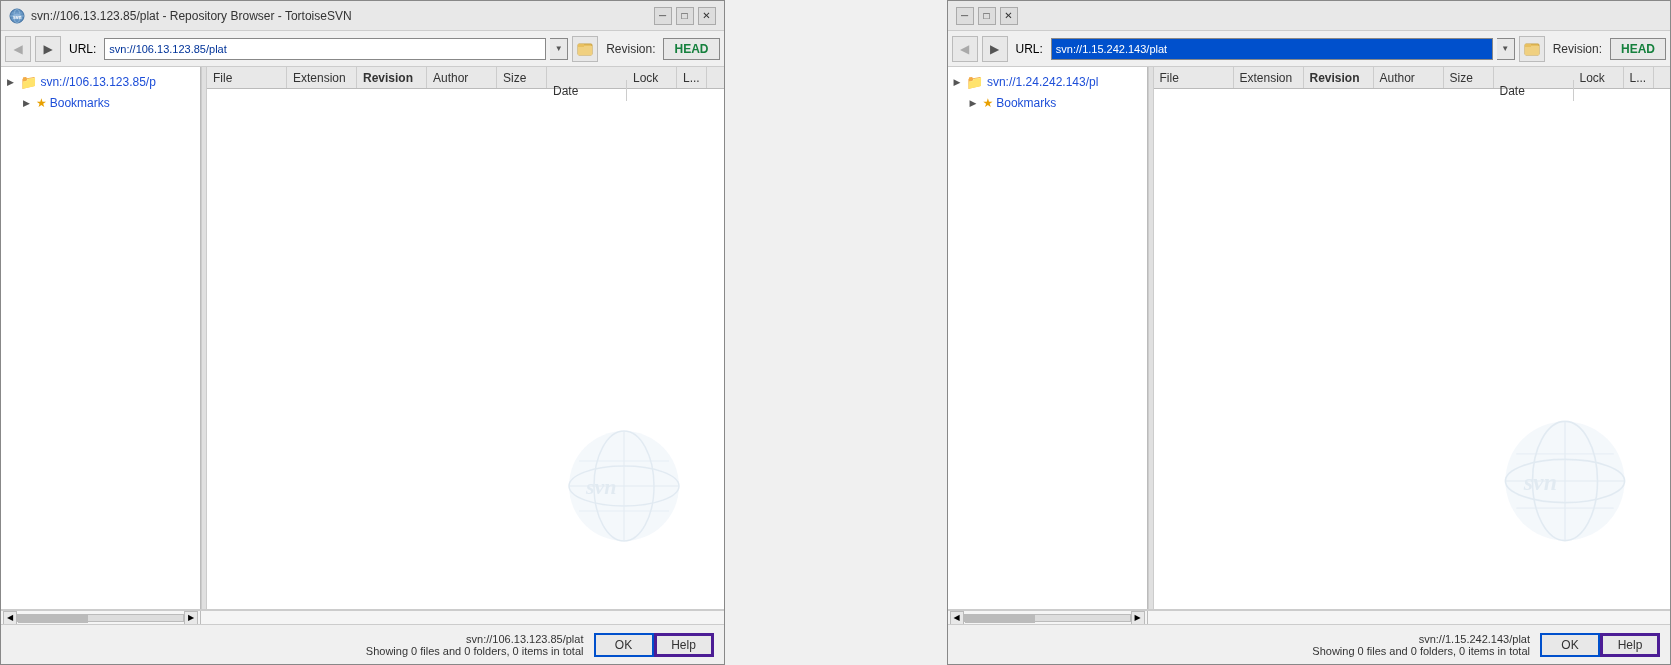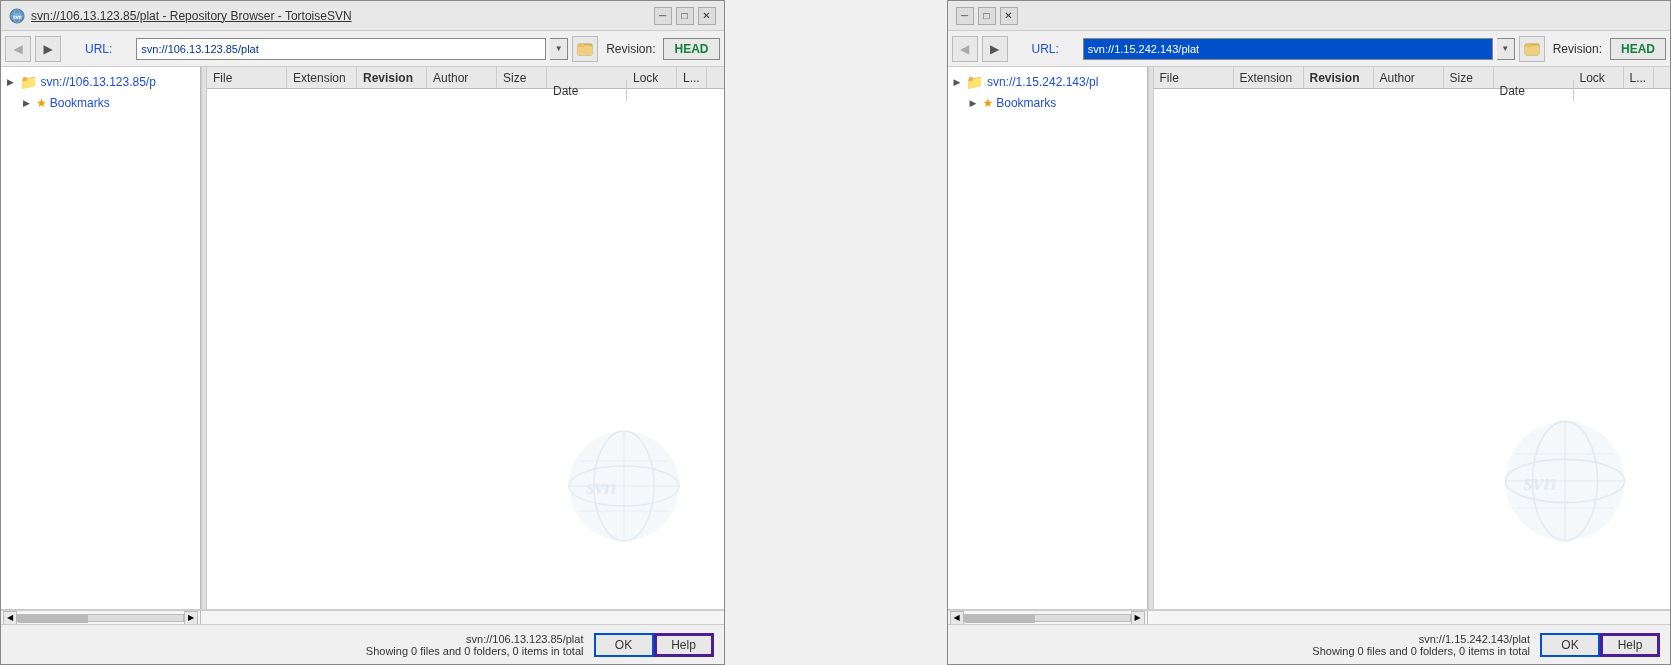--- a/index.html
+++ b/index.html
@@ -37,21 +37,20 @@
       border-bottom: 1px solid #ccc;
       justify-content: space-between;
       flex-shrink: 0;
     }
     .title-bar-left {
       display: flex;
       align-items: center;
       gap: 6px;
       font-size: 12px;
       color: #333;
-      text-decoration: underline;
     }
     .title-icon {
       width: 16px;
       height: 16px;
       flex-shrink: 0;
     }
     .title-bar-controls {
       display: flex;
       gap: 4px;
     }
@@ -85,22 +84,22 @@
       display: flex;
       align-items: center;
       justify-content: center;
       cursor: pointer;
       font-size: 12px;
       color: #555;
     }
     .nav-btn.disabled { color: #aaa; cursor: default; }
     .url-label {
       font-size: 12px;
-      color: #1d4ed8;
-      margin: 0 20px;
+      color: #000000;
+      margin: 0 4px;
     }
     .url-input {
       flex: 1;
       height: 22px;
       border: 1px solid #888;
       padding: 0 4px;
       font-size: 11px;
       background: #fff;
       color: #003399;
       outline: none;
@@ -432,21 +431,21 @@
     <span class="revision-label">Revision:</span>
     <button class="head-btn">HEAD</button>
   </div>
 
   <div class="content-area">
     <div class="left-panel">
       <div class="tree-root">
         <div class="tree-item">
           <span class="tree-arrow">▶</span>
           <span style="font-size:14px;">📁</span>
-          <span class="tree-label">svn://1.15.242.143/pl</span>
+          <span class="tree-label">svn://1.24.242.143/pl</span>
         </div>
         <div class="tree-item" style="padding-left: 20px;">
           <span class="tree-arrow">▶</span>
           <span class="star-icon">★</span>
           <span class="tree-label">Bookmarks</span>
         </div>
       </div>
     </div>
     <div class="divider-vert"></div>
     <div class="right-panel">

